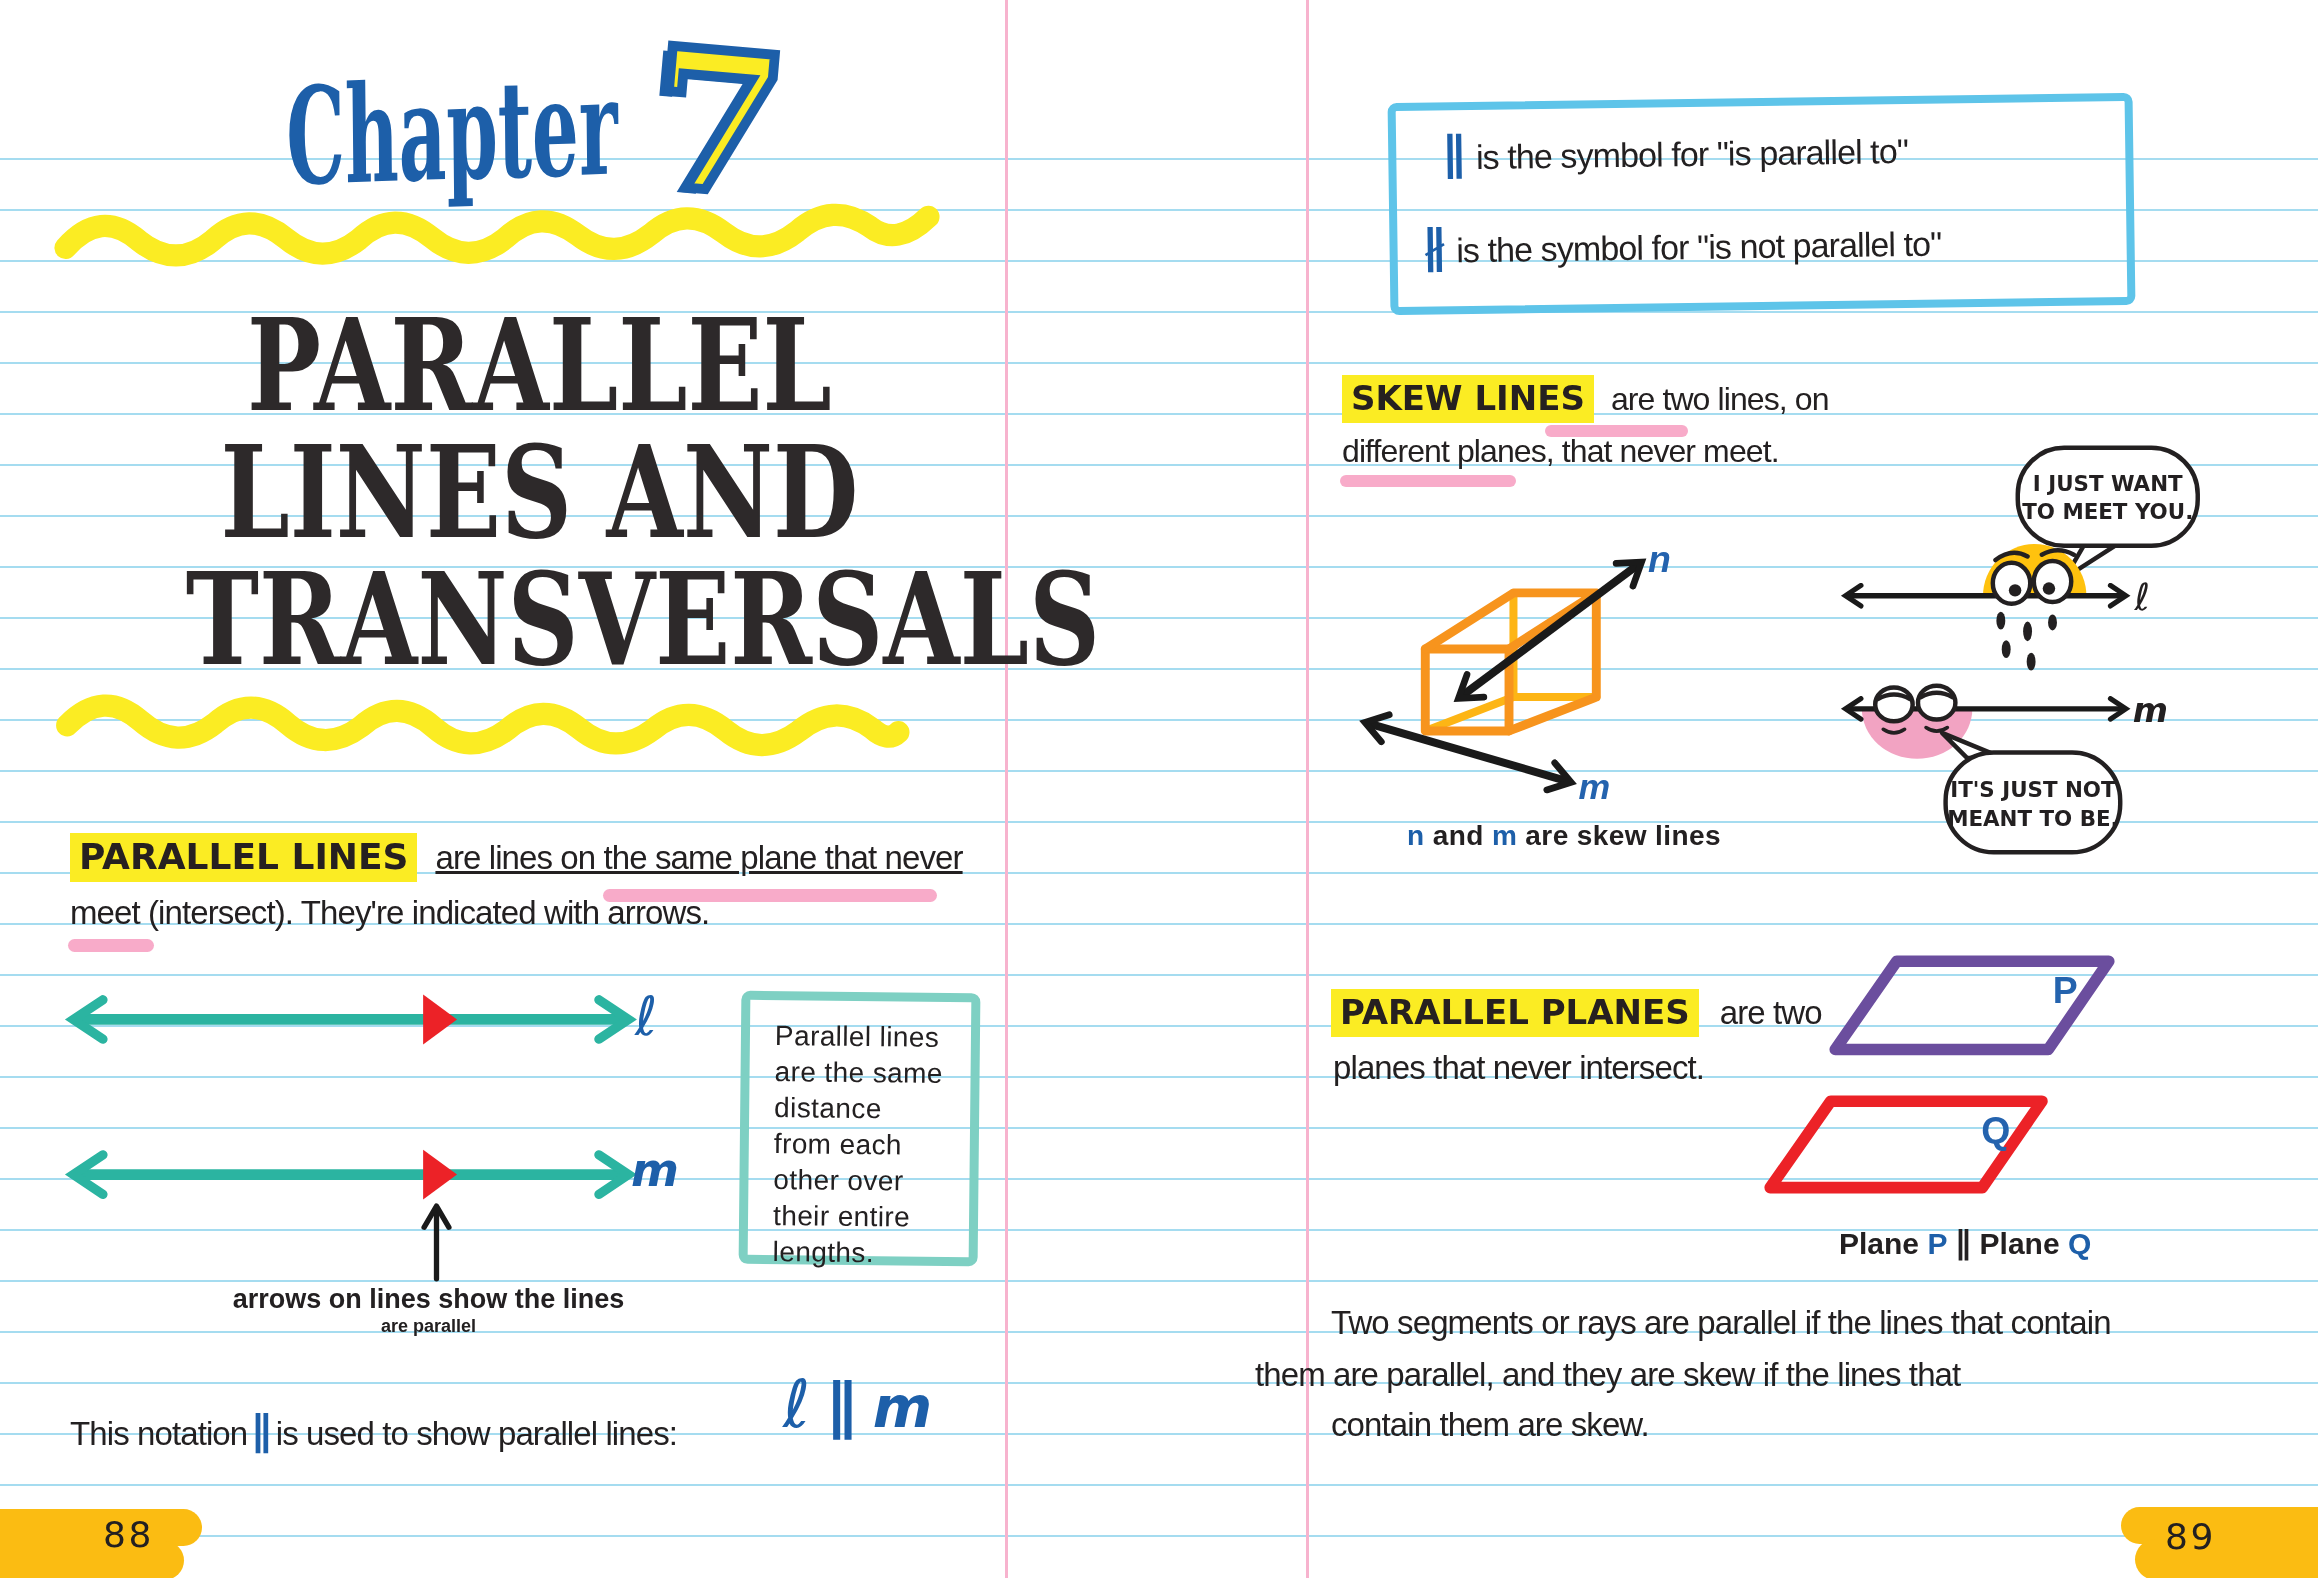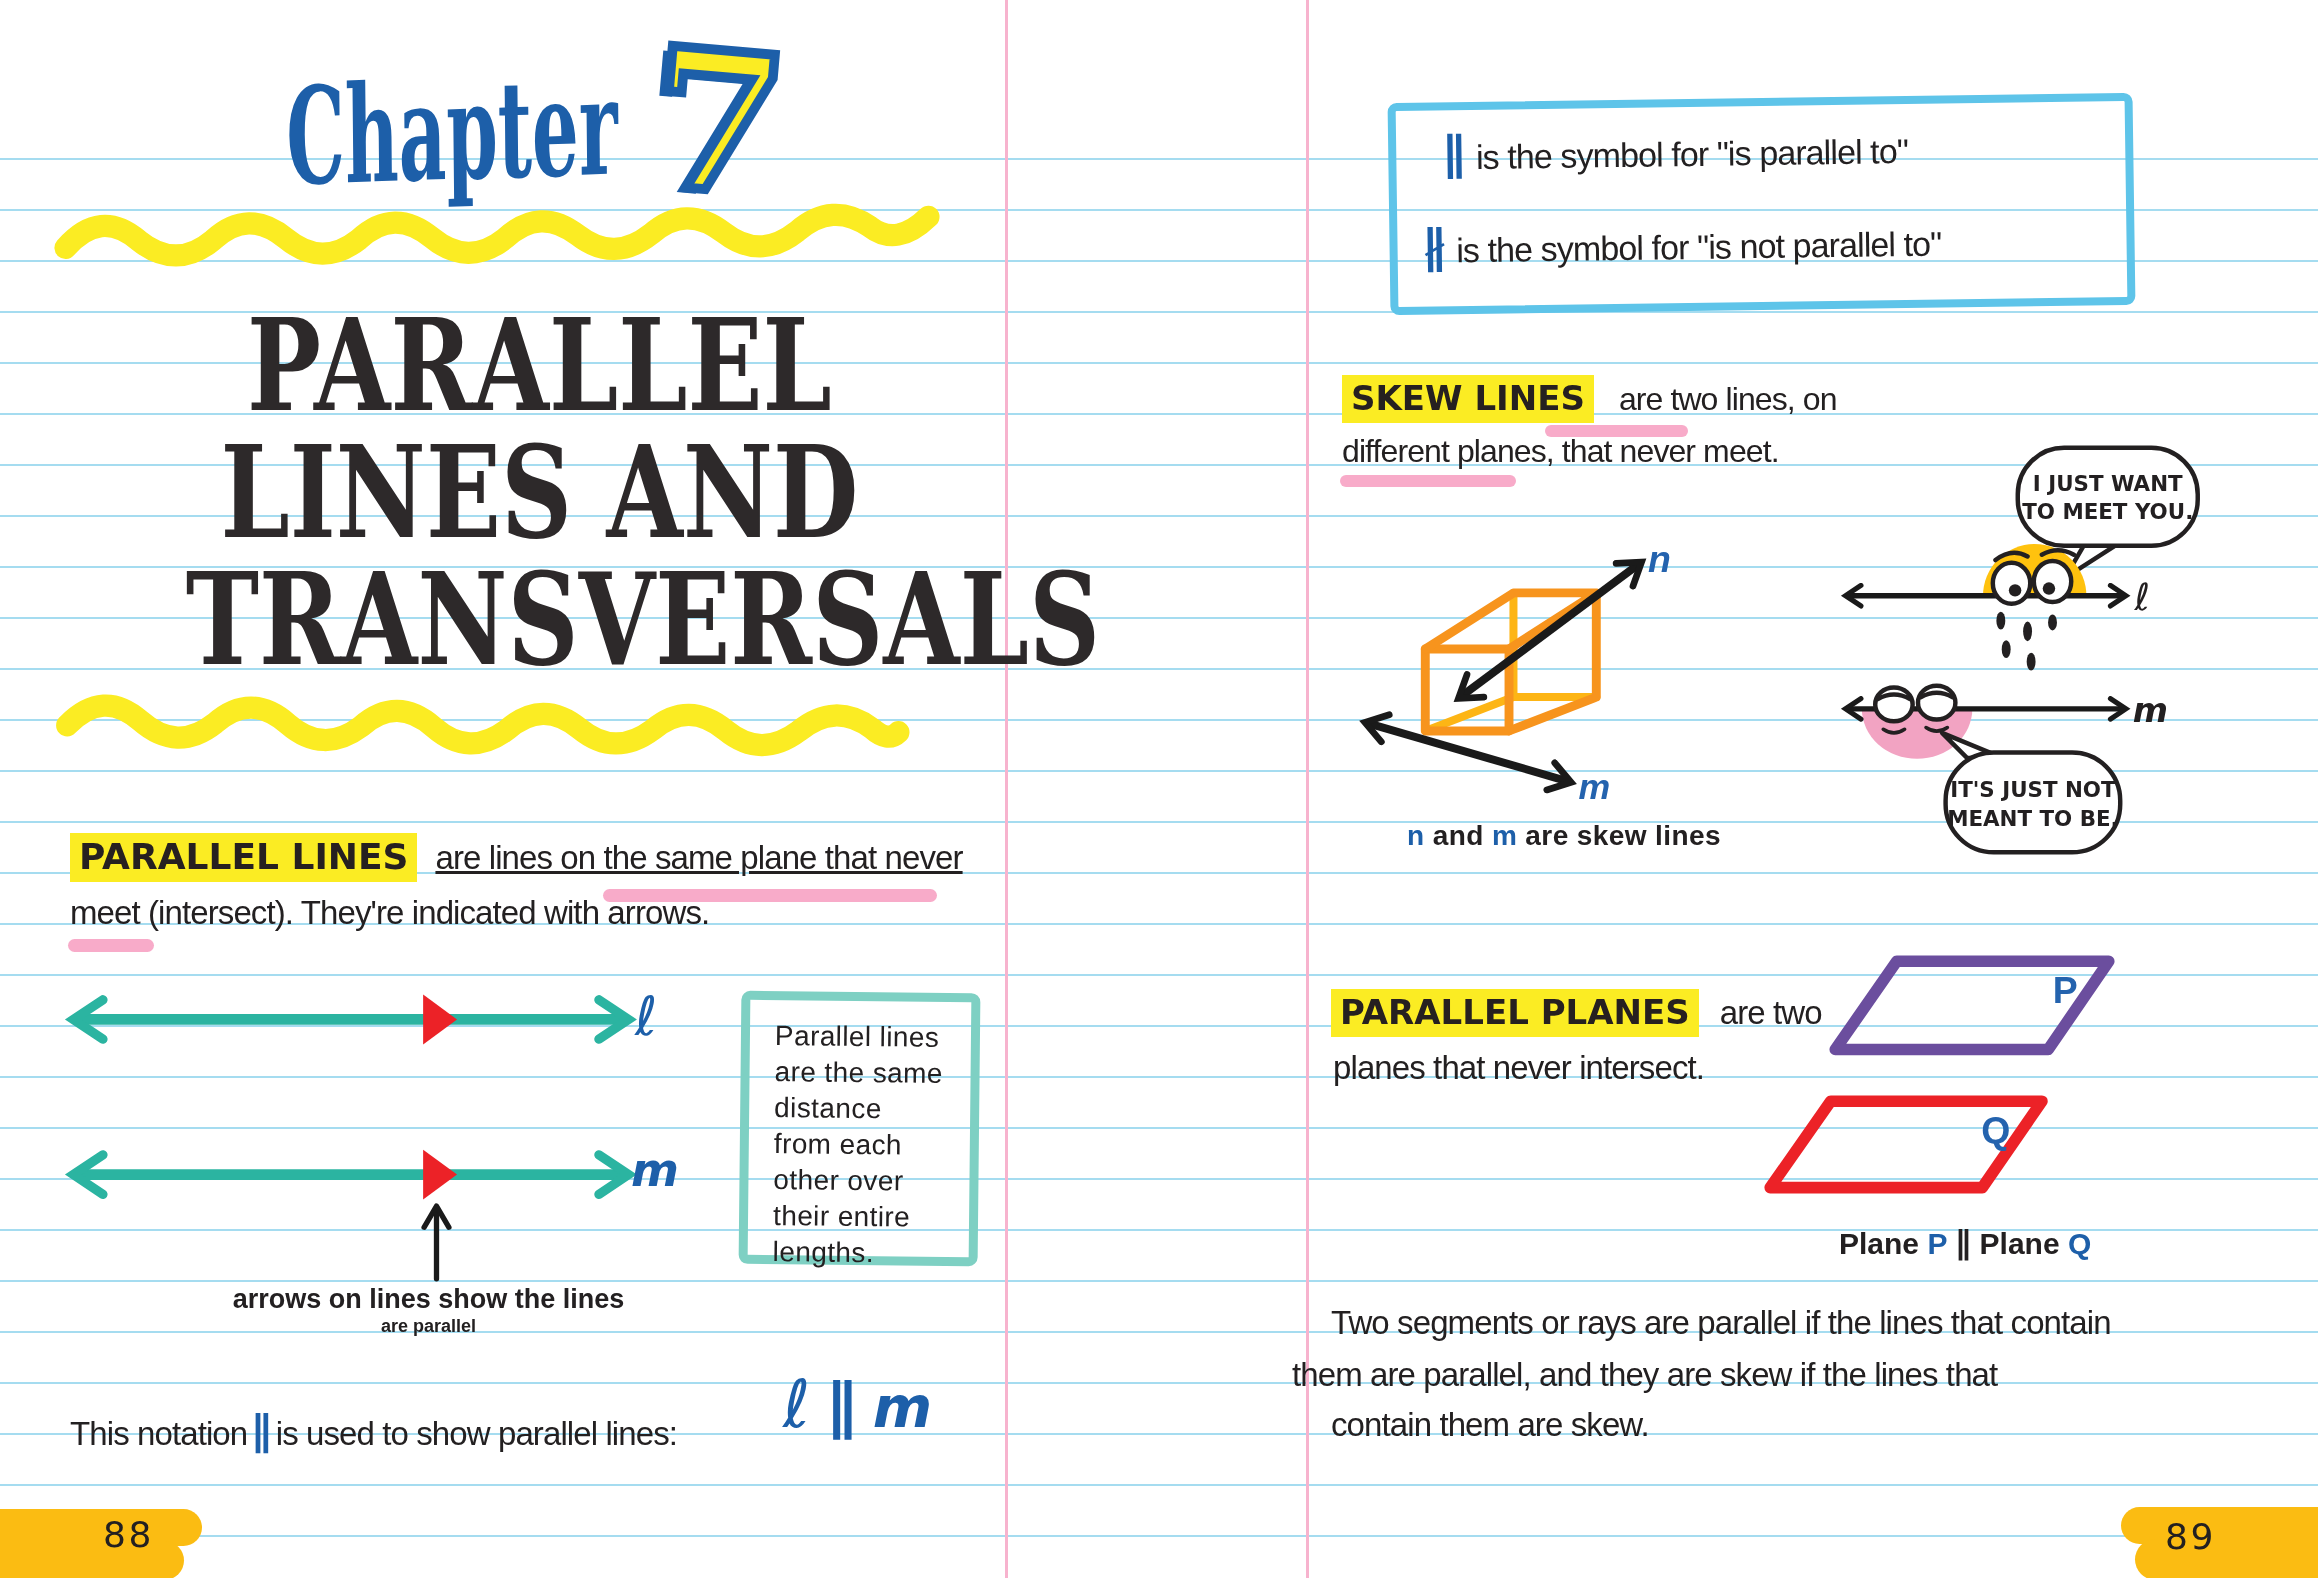--- a/index.html
+++ b/index.html
@@ -115,21 +115,21 @@
       <span class="hw" style="font-size:34px;">is the symbol for "is parallel to"</span>
     </div>
     <div class="abs" style="left:25px;top:109px;display:flex;align-items:baseline;gap:10.7px;">
       <span class="sym" style="font-size:46px;">∦</span>
       <span class="hw" style="font-size:34px;">is the symbol for "is not parallel to"</span>
     </div>
   </div>
 
   <div class="abs" style="left:1342px;top:378px;">
     <span class="marker hl" style="font-size:34px;">SKEW LINES</span>
-    <span class="hw" style="margin-left:21px;font-size:32px;">are two lines, on</span>
+    <span class="hw" style="margin-left:13px;font-size:32px;">are two lines, on</span>
   </div>
   <div class="abs underline" style="left:1545px;top:425px;width:143px;height:11.6px;"></div>
   <div class="abs hw" style="left:1342px;top:433px;font-size:32px;">different planes, that never meet.</div>
   <div class="abs underline" style="left:1340px;top:475px;width:176px;height:11.6px;"></div>
 
   <svg class="abs" style="left:1338px;top:526px;" width="383" height="303" viewBox="0 0 430 340">
     <defs>
       <marker id="chevB" viewBox="0 0 10 10" refX="6.5" refY="5" markerWidth="4.4" markerHeight="4.4" orient="auto-start-reverse">
           <path d="M2 1 L8 5 L2 9" fill="none" stroke="#1A1A1A" stroke-width="1.9" stroke-linecap="round"></path>
         </marker>
@@ -212,21 +212,21 @@
   </svg>
   <div class="abs" style="left:1839px;top:1224px;font-size:30px;font-weight:bold;font-family:'Liberation Sans',sans-serif;color:#232021;white-space:nowrap;">
     <span>Plane</span>
     <span class="blue">P</span>
     <span class="sym" style="color:#232021;font-size:32px;">∥</span>
     <span>Plane</span>
     <span class="blue">Q</span>
   </div>
 
   <div class="abs hw" style="left:1331px;top:1304px;">Two segments or rays are parallel if the lines that contain</div>
-  <div class="abs hw" style="left:1292px;top:1356px;">them are parallel, and they are skew if the lines that</div>
+  <div class="abs hw" style="left:1255px;top:1356px;">them are parallel, and they are skew if the lines that</div>
   <div class="abs hw" style="left:1331px;top:1406px;">contain them are skew.</div>
 
   <div class="abs swatch" style="left:2121px;top:1507px;width:198px;height:37px;border-radius:21.4px 0 0 21.4px;"></div>
   <div class="abs swatch" style="left:2135px;top:1539px;width:184px;height:41px;border-radius:21.4px 0 0 21.4px;"></div>
   <div class="abs pagenum" style="left:2165px;top:1516px;">89</div>
 
 </div>
 
 
 </body></html>

